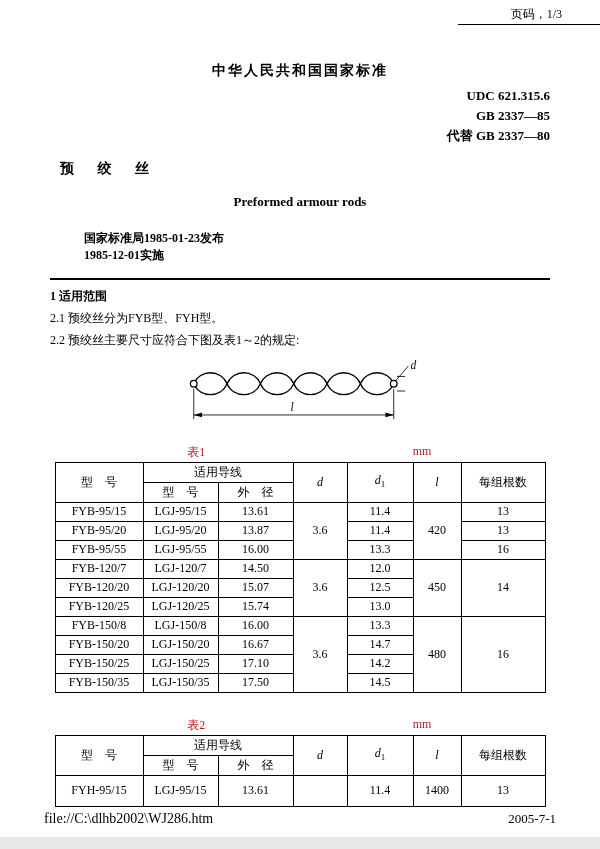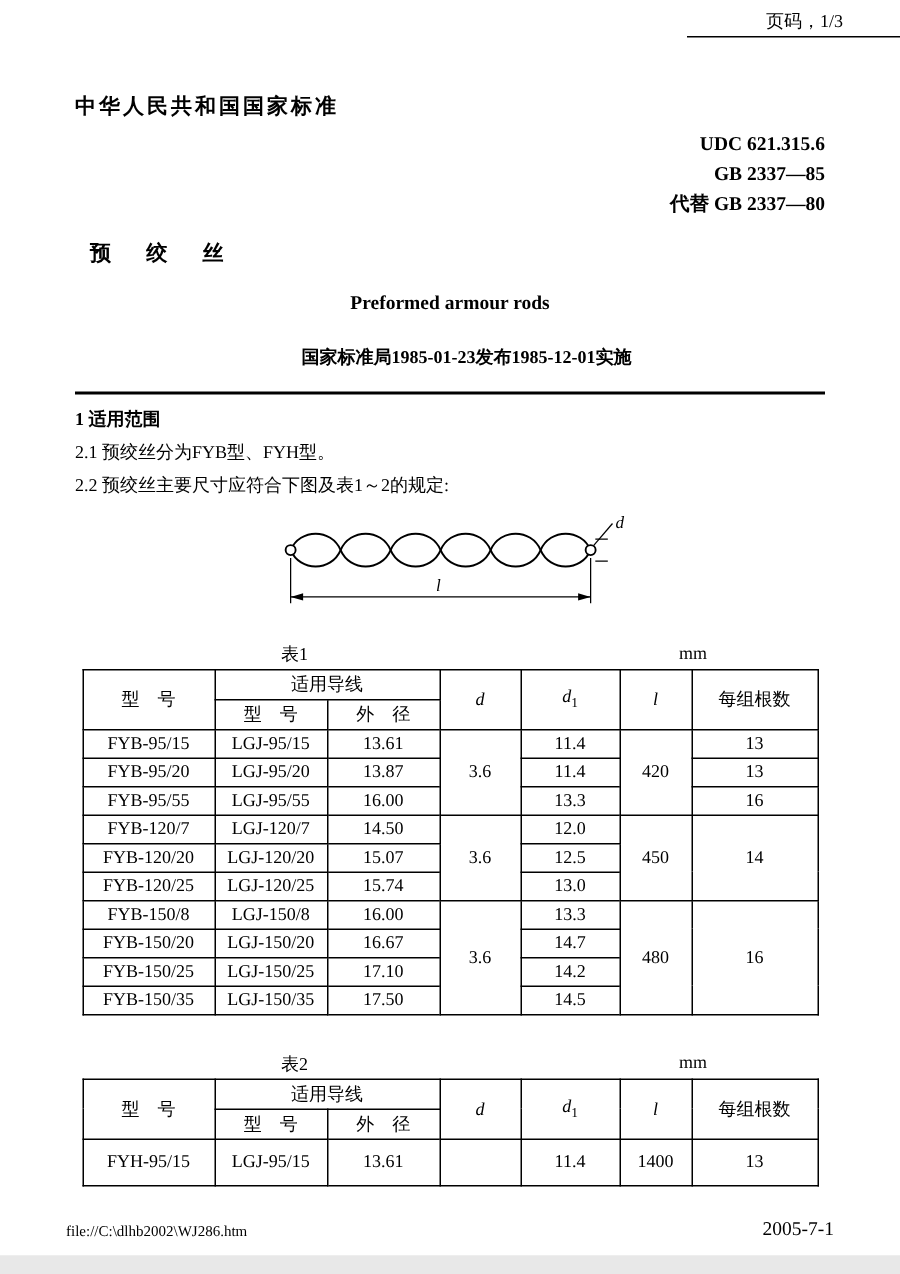--- a/index.html
+++ b/index.html
@@ -6,51 +6,51 @@
   .page{
     position:relative;width:600px;height:837px;background:#fff;
     font-family:"Liberation Serif","DejaVu Serif",serif;color:#000;
     overflow:hidden;margin:0 auto;
   }
   .pageno{position:absolute;top:6px;right:38px;font-size:12px;}
   .pageno-rule{position:absolute;top:24px;left:458px;right:0;border-top:1px solid #000;}
 
   .content{padding:62px 50px 0 50px;}
 
-  .std-name{font-weight:bold;font-size:14px;letter-spacing:2px;}
+  .std-name{text-align:center;font-weight:bold;font-size:14px;letter-spacing:2px;}
   .codes{text-align:right;font-weight:bold;font-size:13px;margin-top:6px;line-height:20px;}
   .title-cn{font-weight:bold;font-size:14px;letter-spacing:10px;margin-top:14px;text-indent:10px;}
   .title-en{text-align:center;font-weight:bold;font-size:13px;margin-top:16px;}
-  .issue-row{display:flex;justify-content:center;font-weight:bold;font-size:12px;margin-top:20px;padding:0 12px 0 34px;}
+  .issue-row{display:flex;justify-content:flex-end;font-weight:bold;font-size:12px;margin-top:20px;padding:0 12px 0 34px;flex-direction:column;}
   .rule{border-top:2px solid #000;margin-top:14px;}
 
   .sec-heading{font-weight:bold;font-size:12px;margin-top:8px;}
   .para{font-size:12px;margin-top:5px;line-height:1.45;}
   .indent{text-indent:2em;}
 
   .diagram-wrap{text-align:center;margin-top:6px;}
   .dim-label{font-style:italic;font-family:"Liberation Serif",serif;font-size:11px;}
 
-  .tbl-caption{position:relative;width:490px;margin:14px auto 3px;height:15px;font-size:12px;color:#000000;}
+  .tbl-caption{position:relative;width:490px;margin:14px auto 3px;height:15px;font-size:12px;color:#b91c1c;}
   .tbl-caption.mt-lg{margin-top:24px;}
   .cap-label{position:absolute;left:27%;}
-  .cap-unit{position:absolute;left:73%;margin-left:40px;}
+  .cap-unit{position:absolute;left:73%;}
 
   .std-table{border-collapse:collapse;width:490px;margin:0 auto;table-layout:fixed;font-size:12px;}
   .std-table th,.std-table td{
     border:1px solid #000;text-align:center;vertical-align:middle;
     padding:1px 2px;font-weight:normal;height:16px;line-height:1.25;
     overflow:hidden;white-space:nowrap;
   }
   .std-table thead th{height:17px;}
   .ital{font-style:italic;}
   .std-table sub{font-size:9px;}
   tr.tall td{height:28px;}
 
-  .footer-left{position:absolute;left:44px;bottom:10px;font-size:10px;}
+  .footer-left{position:absolute;left:44px;bottom:10px;font-size:14px;}
   .footer-right{position:absolute;right:44px;bottom:10px;font-size:13px;}
 </style>
 </head>
 <body>
 
 <div class="page">
 
   <div class="pageno">页码，1/3</div>
   <div class="pageno-rule"></div>
 

